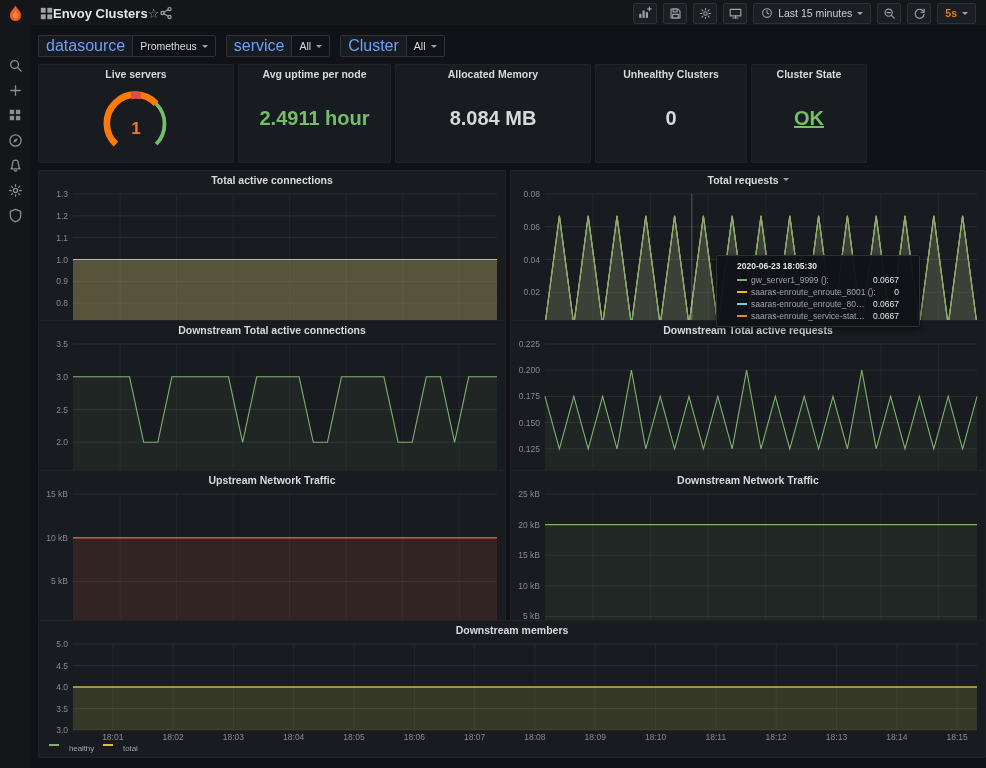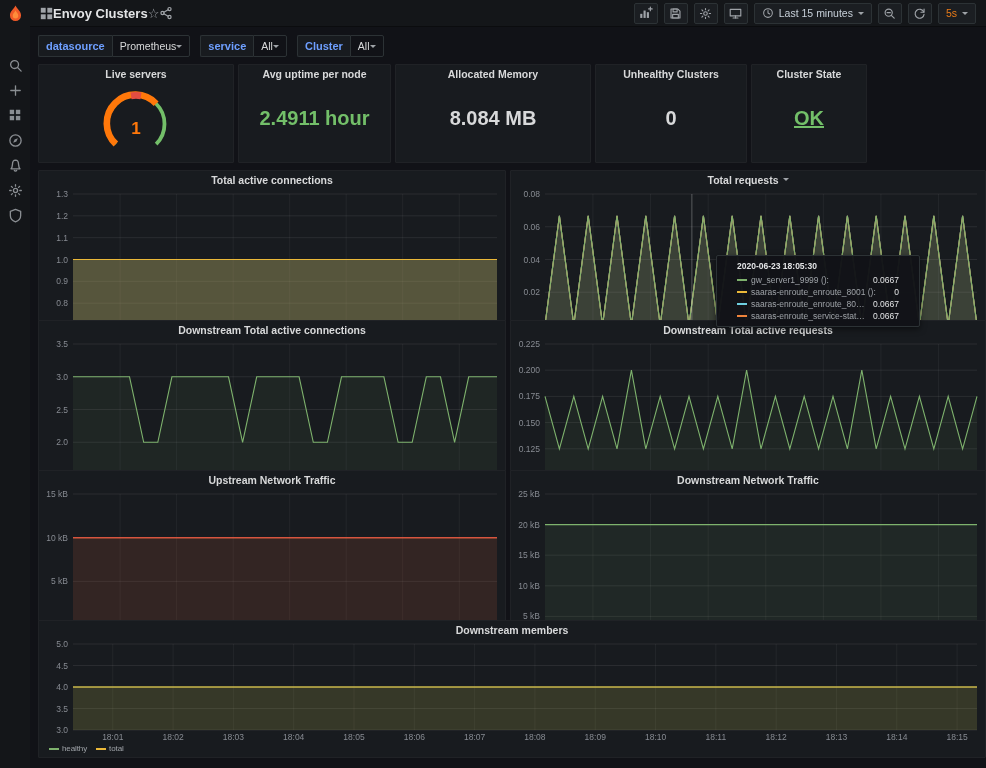--- a/index.html
+++ b/index.html
@@ -12,31 +12,31 @@
 .tb-title{font-size:13px;font-weight:700;color:#e3e4e6}
 .tb-star{color:#9fa3a8;font-size:13px;cursor:pointer;line-height:1}
 .tb-right{margin-left:auto;display:flex;align-items:center;gap:6px}
 .tb-btn{display:flex;align-items:center;gap:5px;height:21px;padding:0 7px;background:#1b1e22;border:1px solid #2c3235;border-radius:2px;color:#c7d0d9;font-size:10.5px;cursor:pointer;font-family:inherit}
 .tb-ico{width:24px;justify-content:center;padding:0}
 .caret{width:0;height:0;border-left:3.5px solid transparent;border-right:3.5px solid transparent;border-top:3.5px solid #9fa3a8;display:inline-block}
 .caret.small{border-left-width:3px;border-right-width:3px;border-top-width:3px}
 .content{margin-left:30px;padding:7px 0 0 8px;width:956px}
 .filters{display:flex;gap:10px;height:24px;margin-bottom:6px;align-items:center}
 .filter{display:flex;align-items:stretch;height:22px}
-.f-label{display:flex;align-items:center;padding:0 7px;background:#181b1f;border:1px solid #2c3235;border-right:none;color:#6e9fff;font-size:11px;font-weight:700;border-radius:2px 0 0 2px}
-.f-value{display:flex;align-items:center;padding:0 7px;background:#111217;border:1px solid #2c3235;color:#d8d9da;font-size:10.5px;cursor:pointer;border-radius:0 2px 2px 0}
+.f-label{display:flex;align-items:center;padding:0 7px;background:#181b1f;border:1px solid #2c3235;border-right:none;color:#6e9fff;font-size:16px;font-weight:400;border-radius:2px 0 0 2px}
+.f-value{display:flex;align-items:center;gap:5px;padding:0 7px;background:#111217;border:1px solid #2c3235;color:#d8d9da;font-size:10.5px;cursor:pointer;border-radius:0 2px 2px 0}
 .stats-row{display:grid;grid-template-columns:196fr 153fr 196fr 152fr 116fr 115fr;gap:4px;height:99px;margin-bottom:7px}
 .chart-row{display:grid;grid-template-columns:468fr 476fr;gap:4px;height:143px;margin-bottom:7px}
 .panel{background:#181b1f;border:1px solid #202226;border-radius:1px;display:flex;flex-direction:column;position:relative;min-width:0}
 .panel-title{flex:0 0 17px;display:flex;align-items:center;justify-content:center;gap:4px;font-size:10.5px;font-weight:700;color:#d8d9da;cursor:pointer;white-space:nowrap}
 .stat-value{flex:1;display:flex;align-items:center;justify-content:center;font-size:20px;font-weight:700;color:#d8d9da;padding-bottom:8px}
 .gauge-wrap{flex:1;display:flex;align-items:center;justify-content:center}
 .chart-svg{flex:1 1 auto;min-height:0;width:100%;display:block;cursor:crosshair}
 .legend{flex:0 0 auto;display:flex;flex-wrap:wrap;align-items:center;padding:1px 6px 3px 10px;column-gap:9px;row-gap:1px;font-size:8px;line-height:10px;color:#9fa3a8;letter-spacing:-0.1px}
-.legend-item{display:inline-flex;align-items:center;gap:3px;cursor:pointer;white-space:nowrap}
+.legend-item{display:inline-flex;gap:10px;cursor:pointer;white-space:nowrap}
 .legend-dash{width:10px;height:2px;flex:0 0 auto}
 .full-panel{height:138px;margin-bottom:16px}
 .tooltip{position:absolute;left:205px;top:84px;width:204px;background:rgba(17,18,23,0.96);border:1px solid #2c3235;border-radius:2px;padding:4px 20px;z-index:8;font-size:8.5px;line-height:12px;box-shadow:0 2px 6px rgba(0,0,0,.5)}
 .tt-time{color:#e3e4e6;font-weight:700;margin-bottom:2px}
 .tt-row{display:flex;align-items:center;gap:4px;color:#9fa3a8}
 .tt-label{flex:1;white-space:nowrap;overflow:hidden;text-overflow:ellipsis}
 .tt-val{color:#e3e4e6;font-weight:400}
 .i{stroke:#9fa3a8;fill:none;stroke-width:1.4;stroke-linecap:round;stroke-linejoin:round}
 .i-fill{fill:#9fa3a8;stroke:none}
 svg text{font-family:"Liberation Sans",sans-serif}
@@ -168,21 +168,21 @@
           <line x1="5" y1="7" x2="9" y2="7"></line>
         </svg>
     </button>
     <button class="tb-btn tb-ico">
       <svg class="i" width="13" height="13" viewBox="0 0 16 16">
           <path d="M13.2 6.2 A5.5 5.5 0 1 0 13.6 9"></path>
           <path d="M13.6 2.6 V6.4 H9.8"></path>
         </svg>
     </button>
     <button class="tb-btn">
-      <span style="color: rgb(235, 123, 24);">5s</span>
+      <span style="color: rgb(235, 123, 24); font-weight: bold;">5s</span>
       <span class="caret"></span>
     </button>
   </div>
 </header>
 
 <main class="content">
 
   <div class="filters">
     <div class="filter">
       <span class="f-label">datasource</span>

